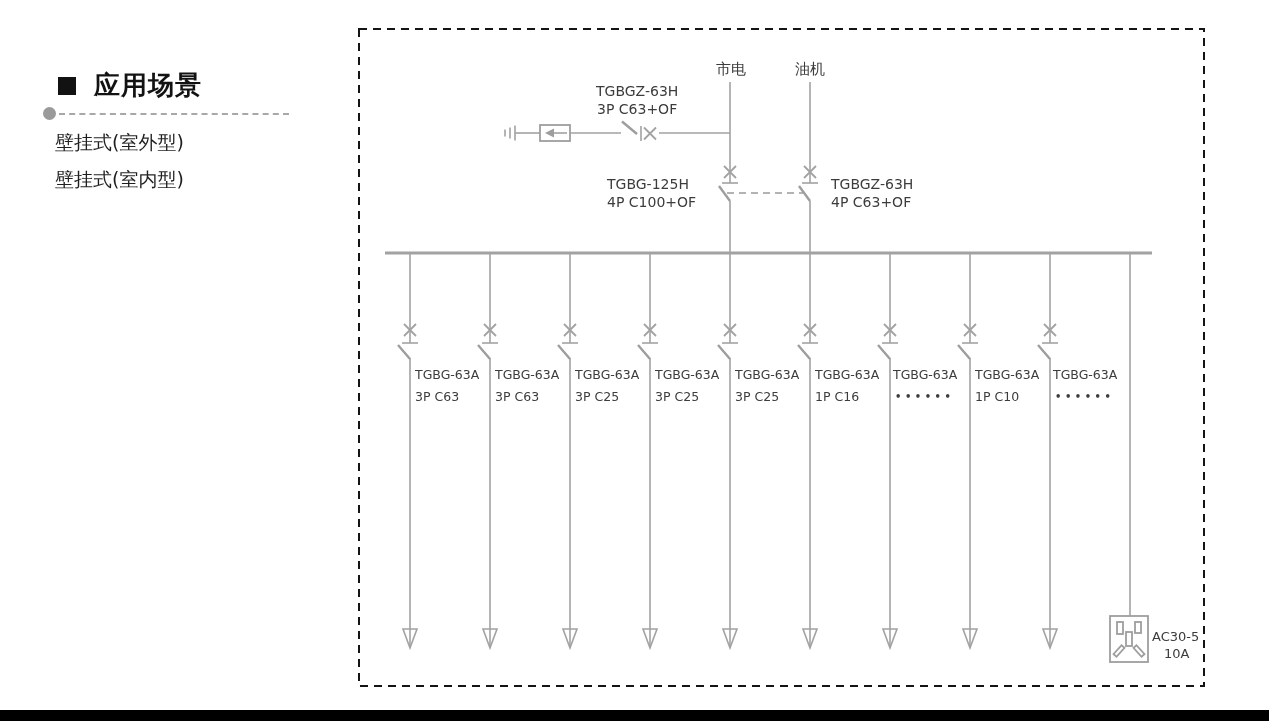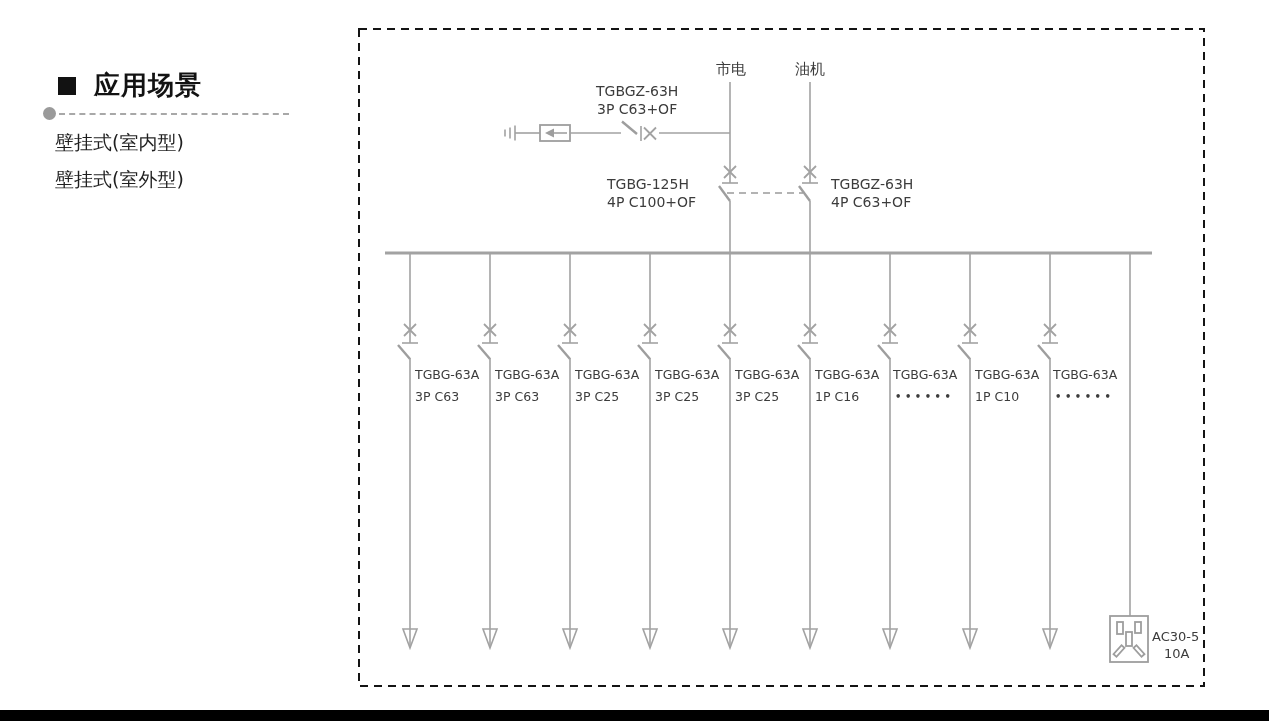--- a/index.html
+++ b/index.html
@@ -38,22 +38,22 @@
 
   <div class="title-row">
     <div class="title-bullet"></div>
     <div class="title-text">应用场景</div>
   </div>
   <div class="separator">
     <div class="dot"></div>
     <div class="dash"></div>
   </div>
   <div class="feature-list">
+    <div class="item">壁挂式(室外型)</div>
     <div class="item">壁挂式(室内型)</div>
-    <div class="item">壁挂式(室外型)</div>
   </div>
 
   <svg class="diagram" width="1269" height="721" viewBox="0 0 1269 721">
     <defs>
 
       <g id="bkr">
         <line class="ln" x1="0" y1="253" x2="0" y2="343"></line>
         <line class="xmark" x1="-6" y1="324" x2="6" y2="336"></line>
         <line class="xmark" x1="6" y1="324" x2="-6" y2="336"></line>
         <line class="ln" x1="-8" y1="343" x2="8" y2="343"></line>

